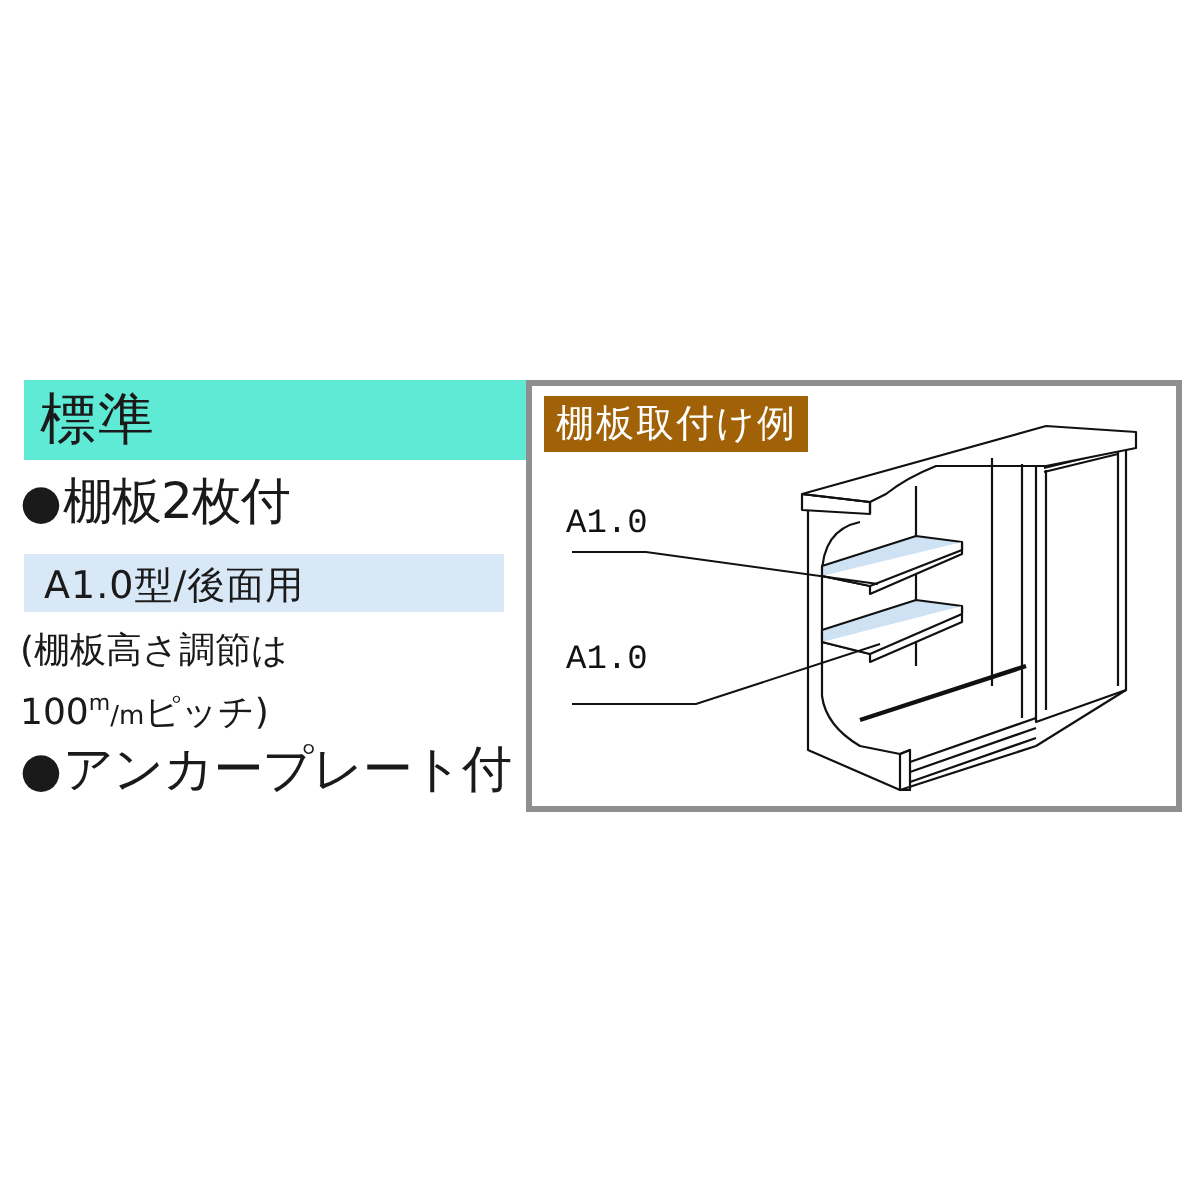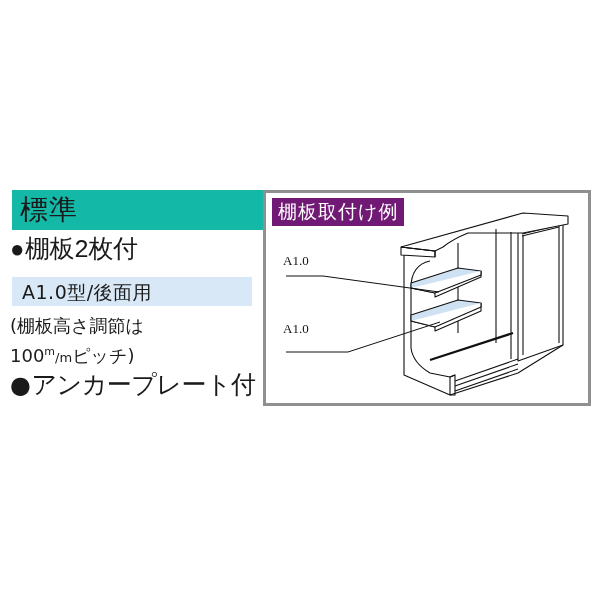--- a/index.html
+++ b/index.html
@@ -2,56 +2,56 @@
 <html><head>
   <meta charset="utf-8">
   <style>
     html, body { margin: 0; padding: 0; }
     body {
       width: 600px; height: 600px; background: #ffffff; position: relative; overflow: hidden;
       font-family: "DejaVu Sans", "Liberation Sans", sans-serif; color: #1a1a1a;
     }
     .header-band {
       position: absolute; left: 12px; top: 190px; width: 252px; height: 40px;
-      background: #14b8a6; display: flex; align-items: center;
+      background: #5eead4; display: flex; align-items: center;
     }
     .header-band span { font-size: 28px; padding-left: 8px; letter-spacing: 1px; line-height: 1; }
     .bullet-line {
       position: absolute; left: 10px; font-size: 25px; line-height: 1; white-space: nowrap; letter-spacing: -0.5px;
     }
     .bullet-line .dot { font-size: 24px; margin-right: 1px; }
     .spec-box {
       position: absolute; left: 12px; top: 277px; width: 240px; height: 29px;
       background: #d9e8f6; display: flex; align-items: flex-end;
     }
     .spec-box span { font-size: 19px; padding-left: 10px; letter-spacing: 0.5px; }
     .note { position: absolute; left: 10px; font-size: 18px; line-height: 1; white-space: nowrap; }
     .note sup { font-size: 11px; vertical-align: 7px; }
     .note .small { font-size: 13px; }
     .frame {
       position: absolute; left: 263px; top: 190px; width: 322px; height: 210px;
       border: 3px solid #8f8f8f; background: #ffffff;
     }
     .frame-title {
       position: absolute; left: 6px; top: 5px; height: 28px; padding: 0 6px;
-      background: #701a75; color: #ffffff; font-size: 19px; display: flex; align-items: center; letter-spacing: 1px;
+      background: #a16207; color: #ffffff; font-size: 19px; display: flex; align-items: center; letter-spacing: 1px;
     }
     .shelf-label {
-      position: absolute; font-family: Liberation Serif, serif; font-size: 13px; color: #111;
+      position: absolute; font-family: Liberation Mono, monospace; font-size: 17px; color: #111;
     }
     svg.drawing { position: absolute; left: 0; top: 0; }
   </style>
 </head>
 <body>
 
 <div class="header-band">
   <span>標準</span>
 </div>
 
-<div class="bullet-line" style="top:238px;font-family:Liberation Mono, monospace;">
+<div class="bullet-line" style="top:238px;">
   <span class="dot">●</span><span>棚板2枚付</span>
 </div>
 
 <div class="spec-box">
   <span>A1.0型/後面用</span>
 </div>
 
 <div class="note" style="top:317px;text-align:center;">(棚板高さ調節は</div>
 <div class="note" style="top:346px;">
   <span>100</span><sup>m</sup><span class="small">/m</span><span>ピッチ)</span>

